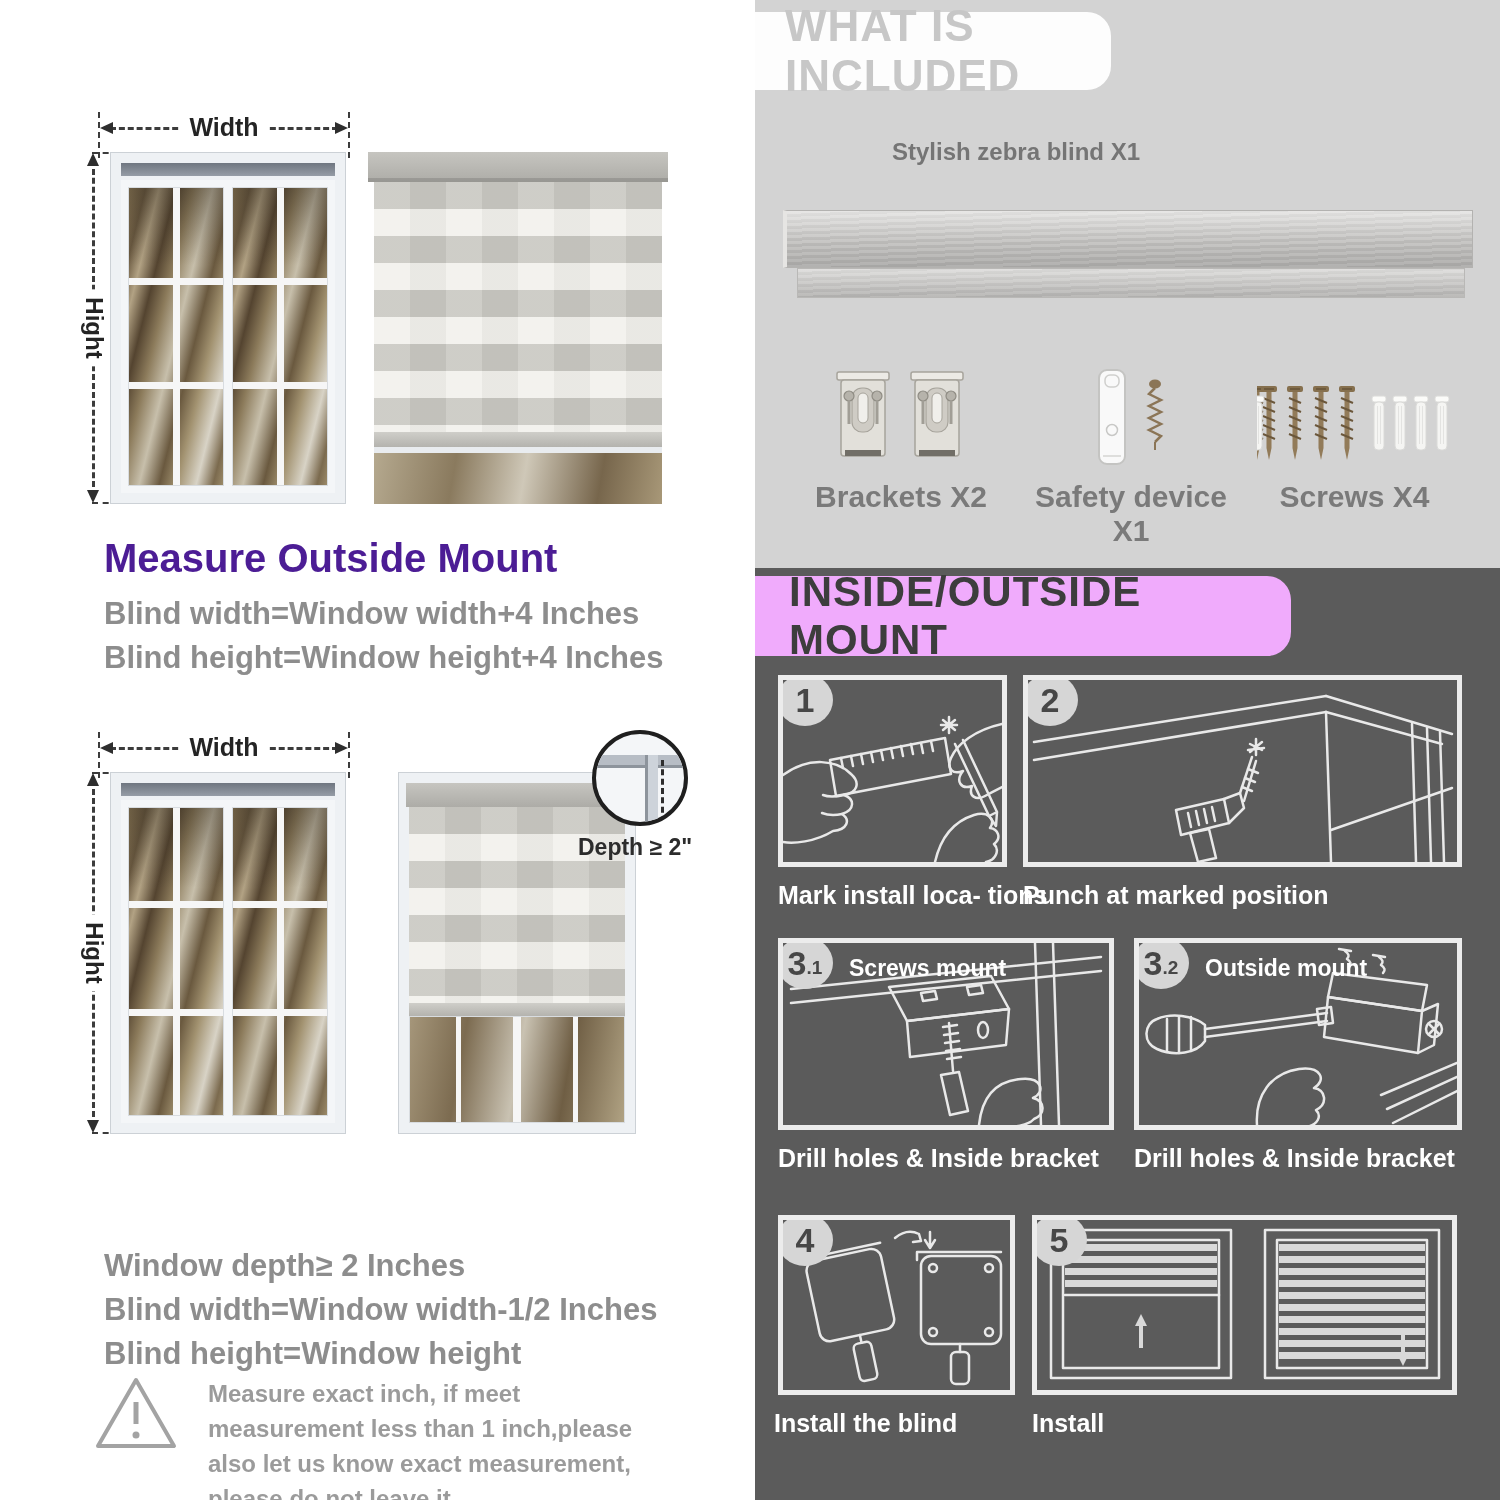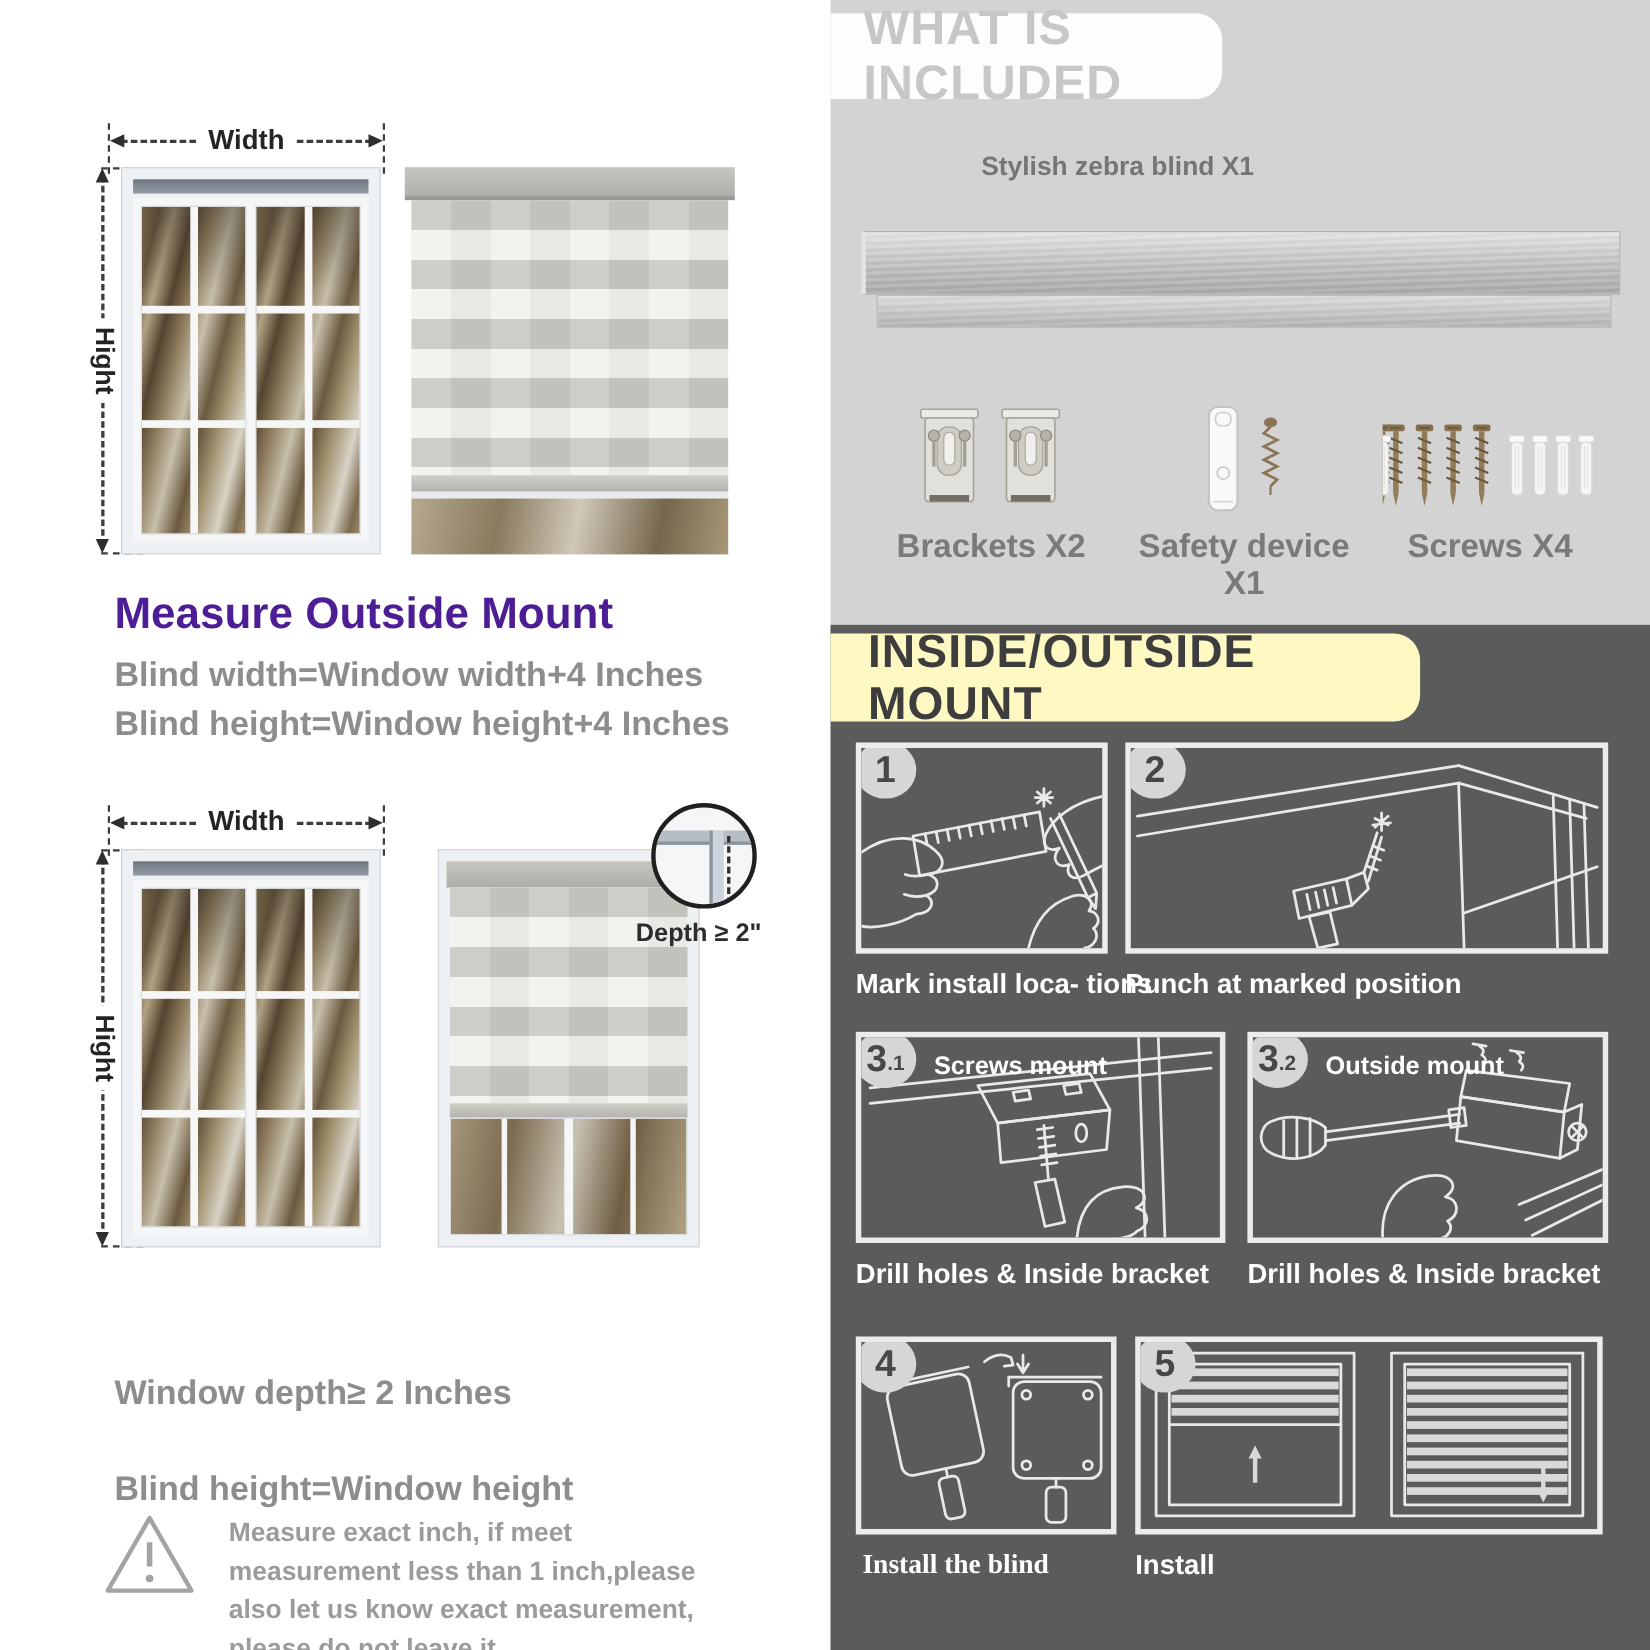--- a/index.html
+++ b/index.html
@@ -5,21 +5,21 @@
   * { margin:0; padding:0; box-sizing:border-box; }
   body { background:#ffffff; font-family:"Liberation Sans", sans-serif; }
   .page { position:relative; width:1500px; height:1500px; background:#fff; overflow:hidden; }
 
   
   .banner { display:flex; align-items:center; font-weight:bold; letter-spacing:1px; }
   .banner-how { position:absolute; left:0; top:10px; width:523px; height:84px; background:#b4b4b4;
     border-radius:0 26px 26px 0; color:#ffffff; font-size:50px; padding-left:34px; }
   .banner-inc { position:absolute; left:0; top:12px; width:356px; height:78px; background:#fdfdfd;
     border-radius:0 24px 24px 0; color:#c7c7c7; font-size:44px; padding-left:30px; }
-  .banner-mnt { position:absolute; left:0; top:8px; width:536px; height:80px; background:#fef9c3;
+  .banner-mnt { position:absolute; left:0; top:8px; width:536px; height:80px; background:#f0abfc;
     border-radius:0 24px 24px 0; color:#3d3d3d; font-size:42px; padding-left:34px; }
 
   
   .left-col { position:absolute; left:0; top:0; width:748px; height:1500px; background:#fff; }
   .measure-block { position:absolute; }
   .sec-out { left:80px; top:112px; width:620px; height:405px; }
   .sec-in  { left:80px; top:722px; width:640px; height:440px; }
 
   .heading { position:absolute; left:104px; color:#4c1d95; font-size:40px; font-weight:bold; }
   .h-outside { top:536px; } .h-inside { top:1166px; }
@@ -128,21 +128,21 @@
   .pnl-2b { left:379px; top:370px; width:328px; height:192px; }
   .pnl-3a { left:23px;  top:647px; width:237px; height:180px; }
   .pnl-3b { left:277px; top:647px; width:425px; height:180px; }
   .badge { position:absolute; top:-6px; left:-6px; width:56px; height:52px; background:#d6d6d6;
     border-radius:50%; color:#474747; display:flex; align-items:center; justify-content:center; font-weight:bold; }
   .badge .big { font-size:34px; } .badge .small { font-size:19px; margin-top:10px; }
   .ptitle { position:absolute; top:12px; left:66px; color:#ffffff; font-size:23px; font-weight:bold; }
   .caption { position:absolute; color:#ffffff; font-size:25px; font-weight:bold; white-space:nowrap; }
   .cap-1a { left:23px;  top:313px; } .cap-1b { left:268px; top:313px; }
   .cap-2a { left:23px;  top:576px; } .cap-2b { left:379px; top:576px; }
-  .cap-3a { left:29px;  top:841px;font-family:Liberation Serif, serif; } .cap-3b { left:277px; top:841px; }
+  .cap-3a { left:19px;  top:841px; } .cap-3b { left:277px; top:841px; }
   .step-art { position:absolute; left:0; top:0; width:100%; height:100%; }
   .lineart { stroke:#e9e9e9; fill:none; stroke-width:2.5; stroke-linecap:round; stroke-linejoin:round; }
 </style>
 </head>
 <body>
 
 <div class="page">
 
   <section class="left-col">
 
@@ -214,20 +214,21 @@
       </div>
       <div class="depth-circle">
         <div class="dc-hbar"></div>
         <div class="dc-vbar"></div>
         <div class="dc-dash"></div>
       </div>
       <div class="depth-label">Depth ≥ 2"</div>
     </div>
 
     <div class="mline p-in1">Window depth≥ 2 Inches</div>
+    <div class="mline p-in2">Blind width=Window width-1/2 Inches</div>
     <div class="mline p-in3">Blind height=Window height</div>
 
     <div class="warn">
       <span>
         <svg width="88" height="84" viewBox="0 0 88 84">
           <path d="M44 8 L82 74 L6 74 Z" fill="none" stroke="#a3a3a3" stroke-width="4" stroke-linejoin="round"></path>
           <line x1="44" y1="30" x2="44" y2="52" stroke="#a3a3a3" stroke-width="5"></line>
           <circle cx="44" cy="63" r="3.5" fill="#a3a3a3"></circle>
         </svg>
       </span>

